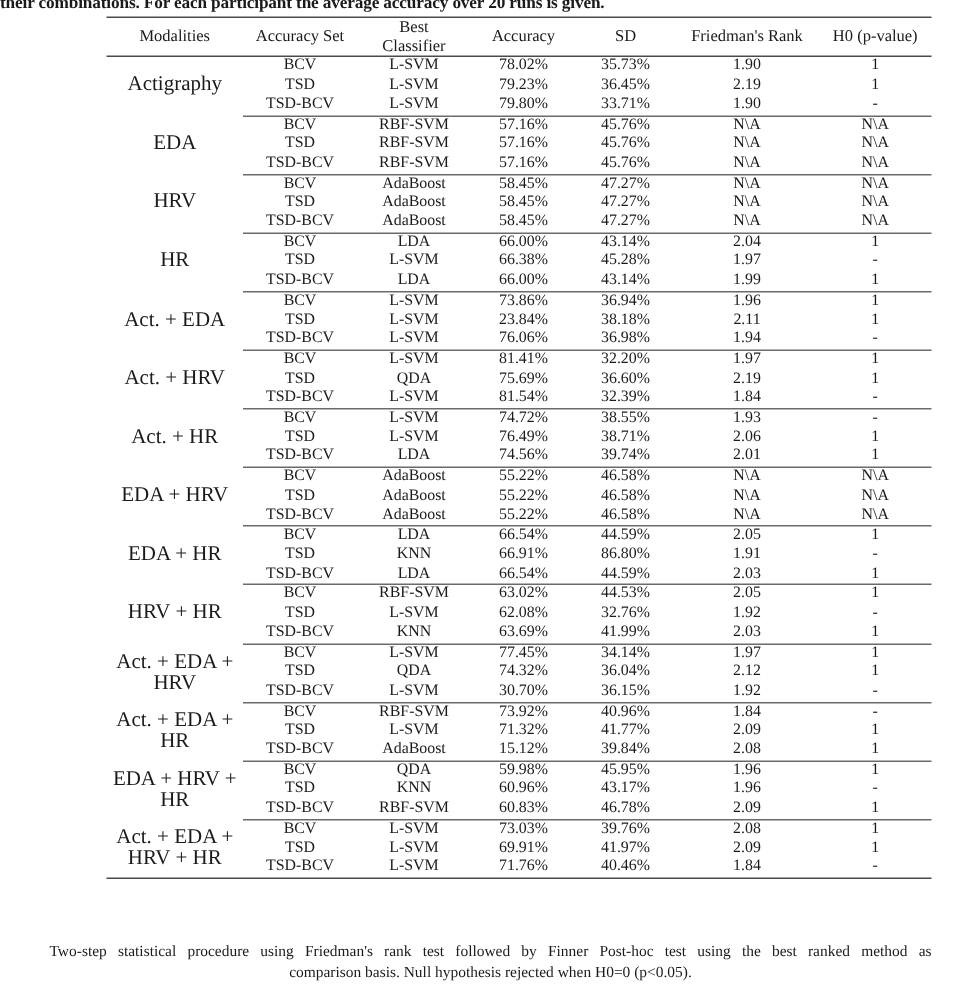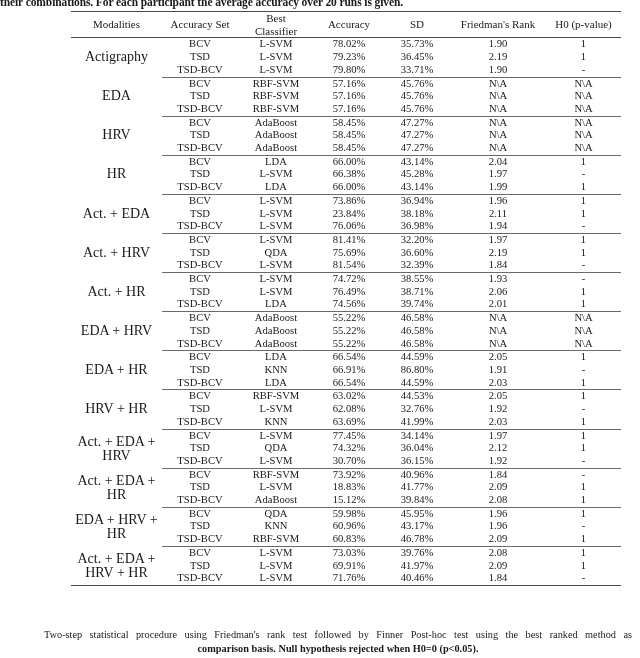--- a/index.html
+++ b/index.html
@@ -87,30 +87,30 @@
     font-size: 14px;
     line-height: 13px;
   }
   td.modality.two-line { line-height: 13.5px; }
 
   .b { font-weight: bold; }
 
   
   .foot-caption {
     position: absolute;
-    left: 44px;
+    left: 33px;
     width: 588px;
     top: 628px;
     font-size: 10.3px;
     line-height: 14px;
     text-align: center;
     color: #1a1a1a;
   }
   .foot-caption .l1 { display: block; text-align: justify; text-align-last: justify; }
-  .foot-caption .l2 { display: block; text-align: center; font-weight: bold; }
+  .foot-caption .l2 { display: block; text-align: center; }
 </style>
 </head>
 <body>
 
 <div class="top-caption">their combinations. For each participant the average accuracy over 20 runs is given.</div>
 
 <div class="table-wrap">
   <table class="results">
     <colgroup>
       <col class="c-mod">
@@ -416,21 +416,21 @@
           <td class="sep">BCV</td>
           <td class="sep">RBF-SVM</td>
           <td class="sep">73.92%</td>
           <td class="sep">40.96%</td>
           <td class="sep">1.84</td>
           <td class="sep">-</td>
         </tr>
         <tr class="">
           <td class="sep">TSD</td>
           <td class="sep">L-SVM</td>
-          <td class="sep">18.83%</td>
+          <td class="sep">71.32%</td>
           <td class="sep">41.77%</td>
           <td class="sep">2.09</td>
           <td class="sep">1</td>
         </tr>
         <tr class="grp-end">
           <td class="sep">TSD-BCV</td>
           <td class="sep">AdaBoost</td>
           <td class="sep">15.12%</td>
           <td class="sep">39.84%</td>
           <td class="sep">2.08</td>

